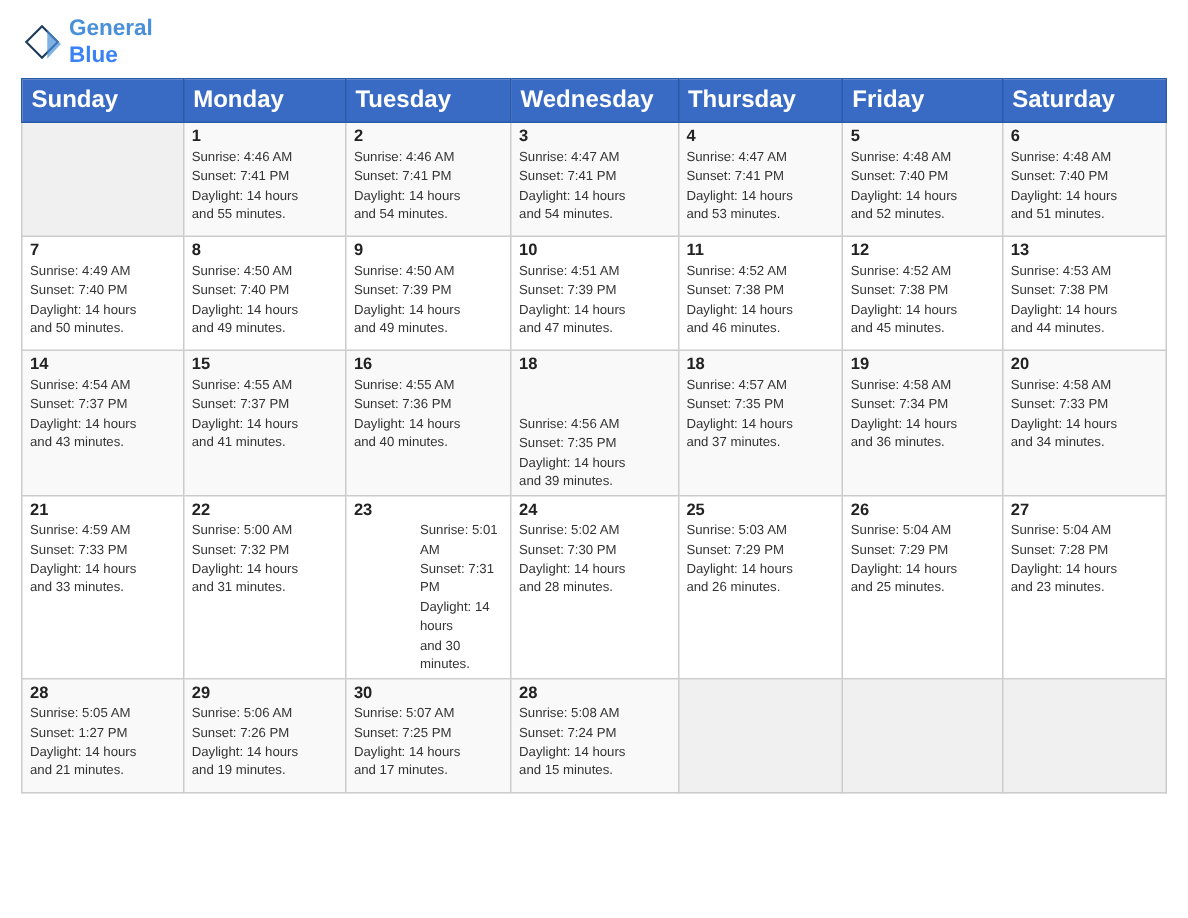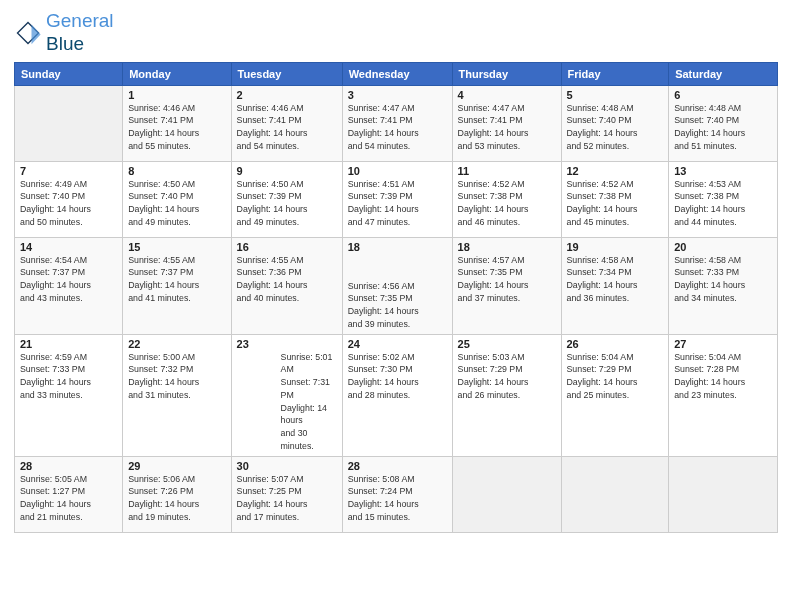--- a/index.html
+++ b/index.html
@@ -21,22 +21,22 @@
       justify-content: space-between;
       align-items: flex-start;
       margin-bottom: 6px;
     }
     .logo {
       display: flex;
       align-items: center;
       gap: 4px;
     }
     .logo-text {
-      font-size: 19px;
-      font-weight: normal;
+      font-size: 15px;
+      font-weight: bold;
       color: #1a3a5c;
       line-height: 1.2;
     }
     .logo-text span {
       color: #4a90d9;
     }
     .logo-icon {
       width: 28px;
       height: 28px;
     }
@@ -58,21 +58,21 @@
       border-collapse: collapse;
       font-size: 9.5px;
     }
     .calendar thead tr th {
       background-color: #3a6bc4;
       color: #fff;
       font-weight: bold;
       text-align: left;
       padding: 5px 6px;
       border: 1px solid #2a5aaa;
-      font-size: 11px;
+      font-size: 16px;
     }
     .calendar tbody tr td {
       border: 1px solid #ccc;
       vertical-align: top;
       padding: 3px 5px;
       width: 113px;
       height: 76px;
       background: #fff;
     }
     .calendar tbody tr:nth-child(odd) td {
@@ -99,21 +99,21 @@
 
 <div class="container">
   <div class="header">
     <div class="logo">
       <svg class="logo-icon" viewBox="0 0 40 40">
         <polygon points="20,5 35,20 20,35 5,20" fill="none" stroke="#1a3a5c" stroke-width="2"></polygon>
         <polygon points="25,8 38,22 25,36" fill="#4a90d9" opacity="0.7"></polygon>
       </svg>
       <div class="logo-text">
         <div><span style="color:#4a90d9">General</span></div>
-        <div style="color:#0c4a6e">Blue</div>
+        <div style="color:#3b82f6">Blue</div>
       </div>
     </div>
     <div class="title-section">
       <div class="main-title"></div>
       <div class="subtitle"></div>
     </div>
   </div>
 
   <table class="calendar">
     <thead>

